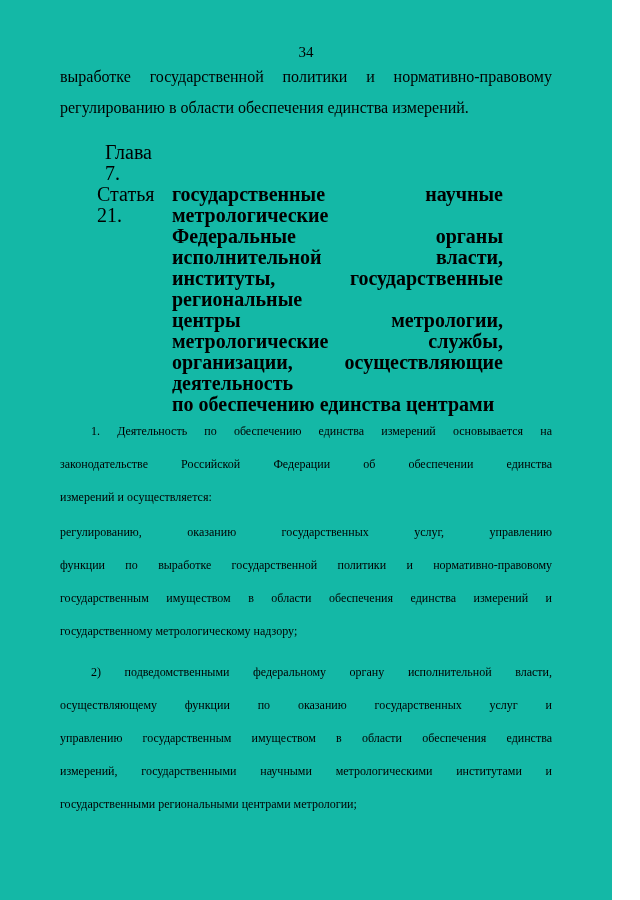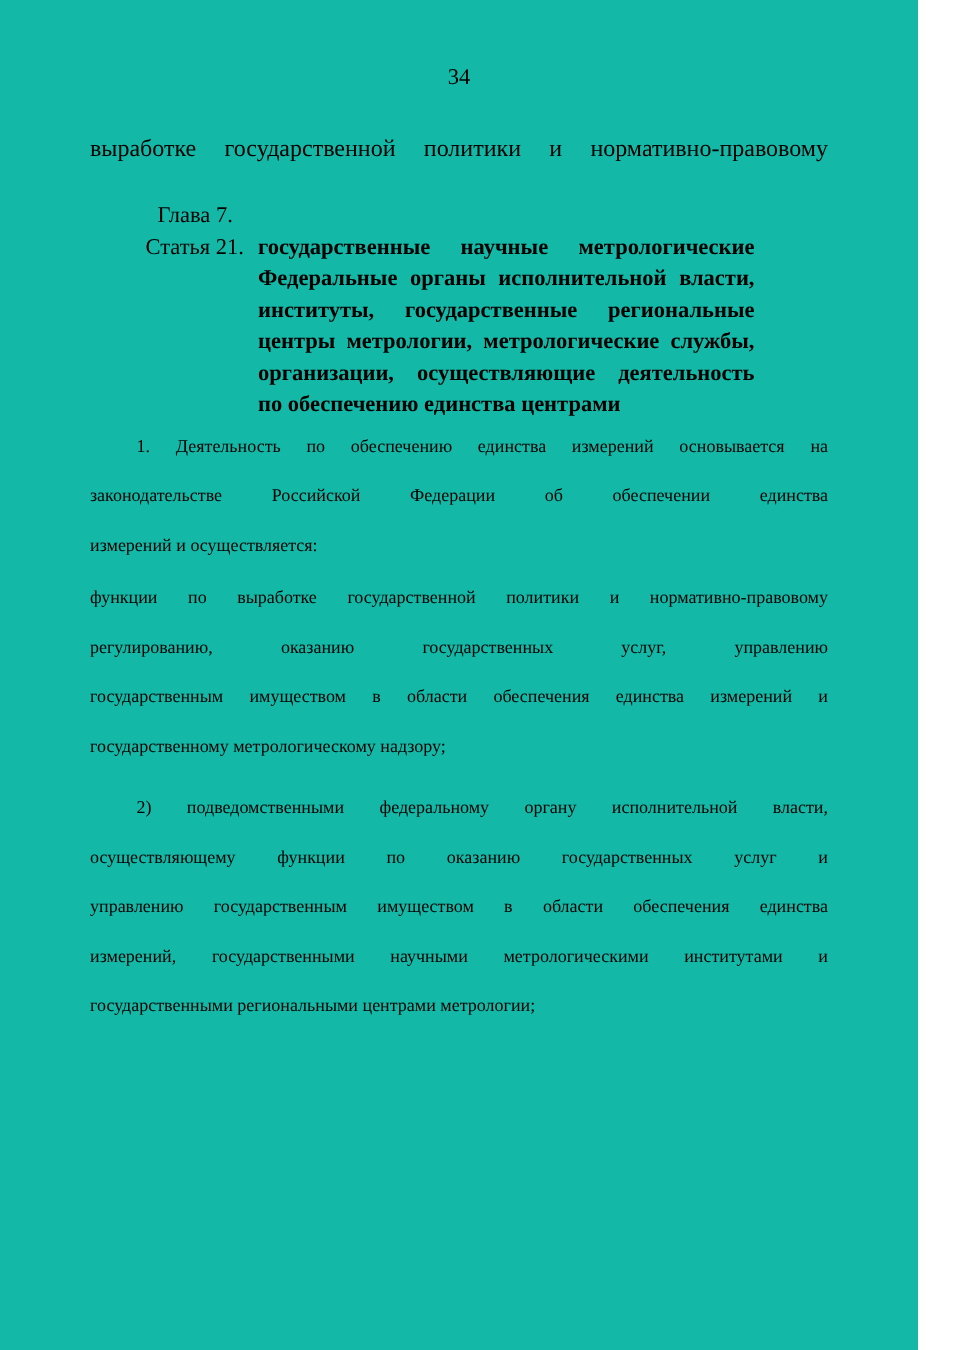--- a/index.html
+++ b/index.html
@@ -24,32 +24,32 @@
     font-size: 15px;
     line-height: 15px;
     text-align: center;
   }
   
   .para {
     font-size: 12px;
     line-height: 33px;
   }
   .para-intro {
-    margin-top: 24px;
+    margin-top: 1px;
     font-size: 16px;
     line-height: 31px;
   }
   .ln { text-align: justify; }
   .jf { text-align-last: justify; }
   .ind { padding-left: 31px; }
 
   
   .heading {
     display: flex;
-    font-size: 15px;
+    font-size: 20px;
     line-height: 21px;
   }
   .heading-chapter { margin-top: 19px; margin-left: 45px; }
   .heading-article { margin-left: 37px; }
   .h-label { flex: 0 0 auto; font-weight: normal; }
   .heading-chapter .h-label { width: 55px; }
   .heading-article .h-label { width: 75px; }
   .h-title { font-weight: bold; }
   .heading-chapter .h-title { width: 343px; }
   .heading-article .h-title { width: 331px; }
@@ -60,20 +60,21 @@
 </head>
 <body>
 
 <div class="page">
   <div class="content">
 
     <div class="page-num">34</div>
 
     <div class="para-intro">
       <div class="ln jf">выработке государственной политики и нормативно-правовому</div>
+      <div class="ln">регулированию в области обеспечения единства измерений.</div>
     </div>
 
     <div class="heading heading-chapter">
       <div class="h-label">Глава 7.</div>
     </div>
 
     <div class="heading heading-article">
       <div class="h-label">Статья 21.</div>
       <div class="h-title">
         <div class="ln jf">государственные научные метрологические</div>
@@ -85,22 +86,22 @@
       </div>
     </div>
 
     <div class="para">
       <div class="ln jf ind">1. Деятельность по обеспечению единства измерений основывается на</div>
       <div class="ln jf">законодательстве Российской Федерации об обеспечении единства</div>
       <div class="ln">измерений и осуществляется:</div>
     </div>
 
     <div class="para mt2">
+      <div class="ln jf">регулированию, оказанию государственных услуг, управлению</div>
       <div class="ln jf">функции по выработке государственной политики и нормативно-правовому</div>
-      <div class="ln jf">регулированию, оказанию государственных услуг, управлению</div>
       <div class="ln jf">государственным имуществом в области обеспечения единства измерений и</div>
       <div class="ln">государственному метрологическому надзору;</div>
     </div>
 
     <div class="para mt8">
       <div class="ln jf ind">2) подведомственными федеральному органу исполнительной власти,</div>
       <div class="ln jf">осуществляющему функции по оказанию государственных услуг и</div>
       <div class="ln jf">управлению государственным имуществом в области обеспечения единства</div>
       <div class="ln jf">измерений, государственными научными метрологическими институтами и</div>
       <div class="ln">государственными региональными центрами метрологии;</div>

